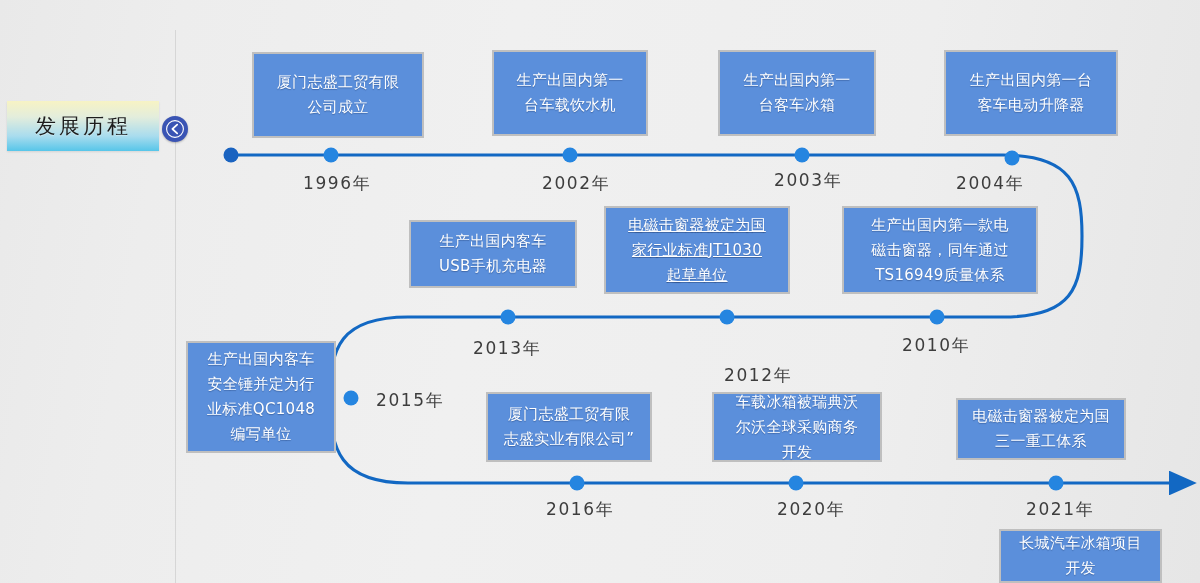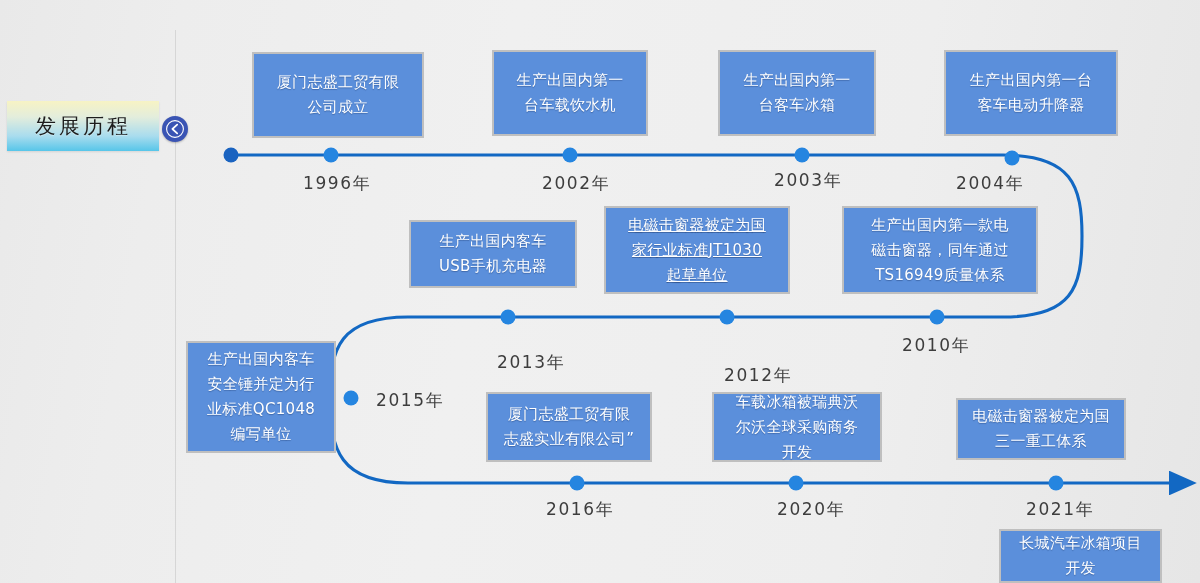--- a/index.html
+++ b/index.html
@@ -153,21 +153,21 @@
     </div>
   </div>
   <div class="card" style="left:842px;top:206px;width:196px;height:88px;">
     <div>
       <span>生产出国内第一款电</span>
       <span>磁击窗器，同年通过</span>
       <span>TS16949质量体系</span>
     </div>
   </div>
 
-  <div class="year" style="left:497px;top:337px;margin-top:14px;">2013年</div>
+  <div class="year" style="left:473px;top:337px;">2013年</div>
   <div class="year" style="left:724px;top:337px;margin-top:27px;">2012年</div>
   <div class="year" style="left:902px;top:334px;">2010年</div>
 
   <div class="card" style="left:186px;top:341px;width:150px;height:112px;">
     <div>
       <span>生产出国内客车</span>
       <span>安全锤并定为行</span>
       <span>业标准QC1048</span>
       <span>编写单位</span>
     </div>

